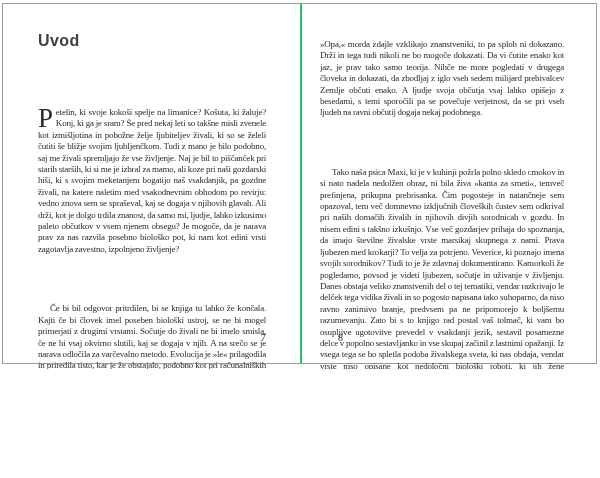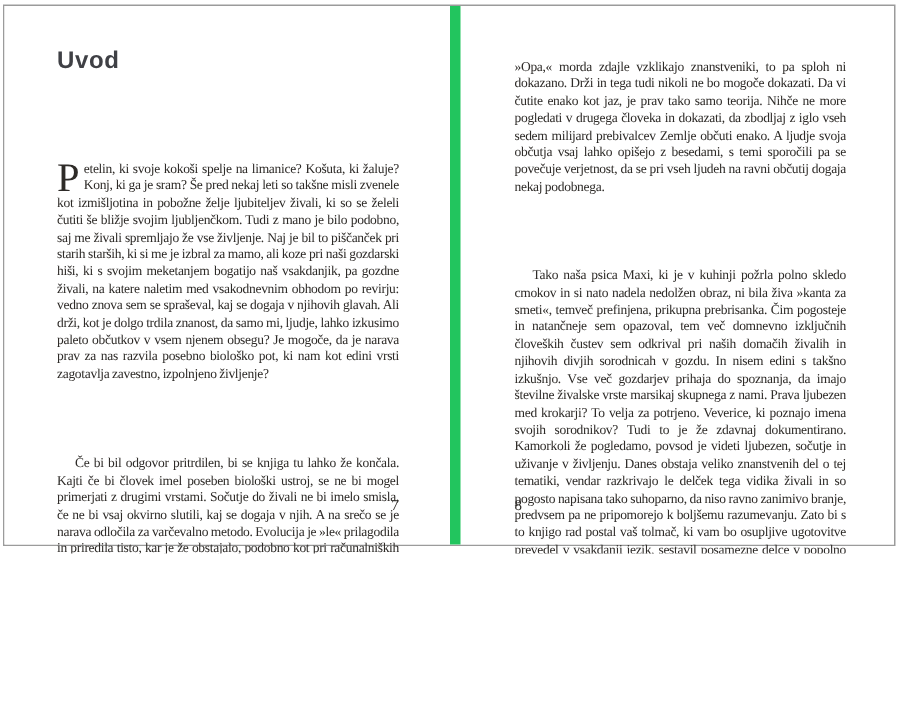--- a/index.html
+++ b/index.html
@@ -32,22 +32,22 @@
     box-sizing: border-box;
     height: 100%;
     background: #ffffff;
   }
   .page-left {
     width: 297px;
     padding: 0 34px 0 35px;
   }
   .page-right {
     flex: 1;
-    border-left: 7px solid #22c55e;
-    padding: 35px 32px 0 36px;
+    border-left: 2px solid #22c55e;
+    padding: 35px 32px 0 18px;
   }
   .chapter-heading {
     margin: 28px 0 0 0;
     font-family: "Liberation Sans", sans-serif;
     font-weight: bold;
     font-size: 16px;
     line-height: 18px;
     letter-spacing: 0.4px;
     color: #3f4045;
   }

